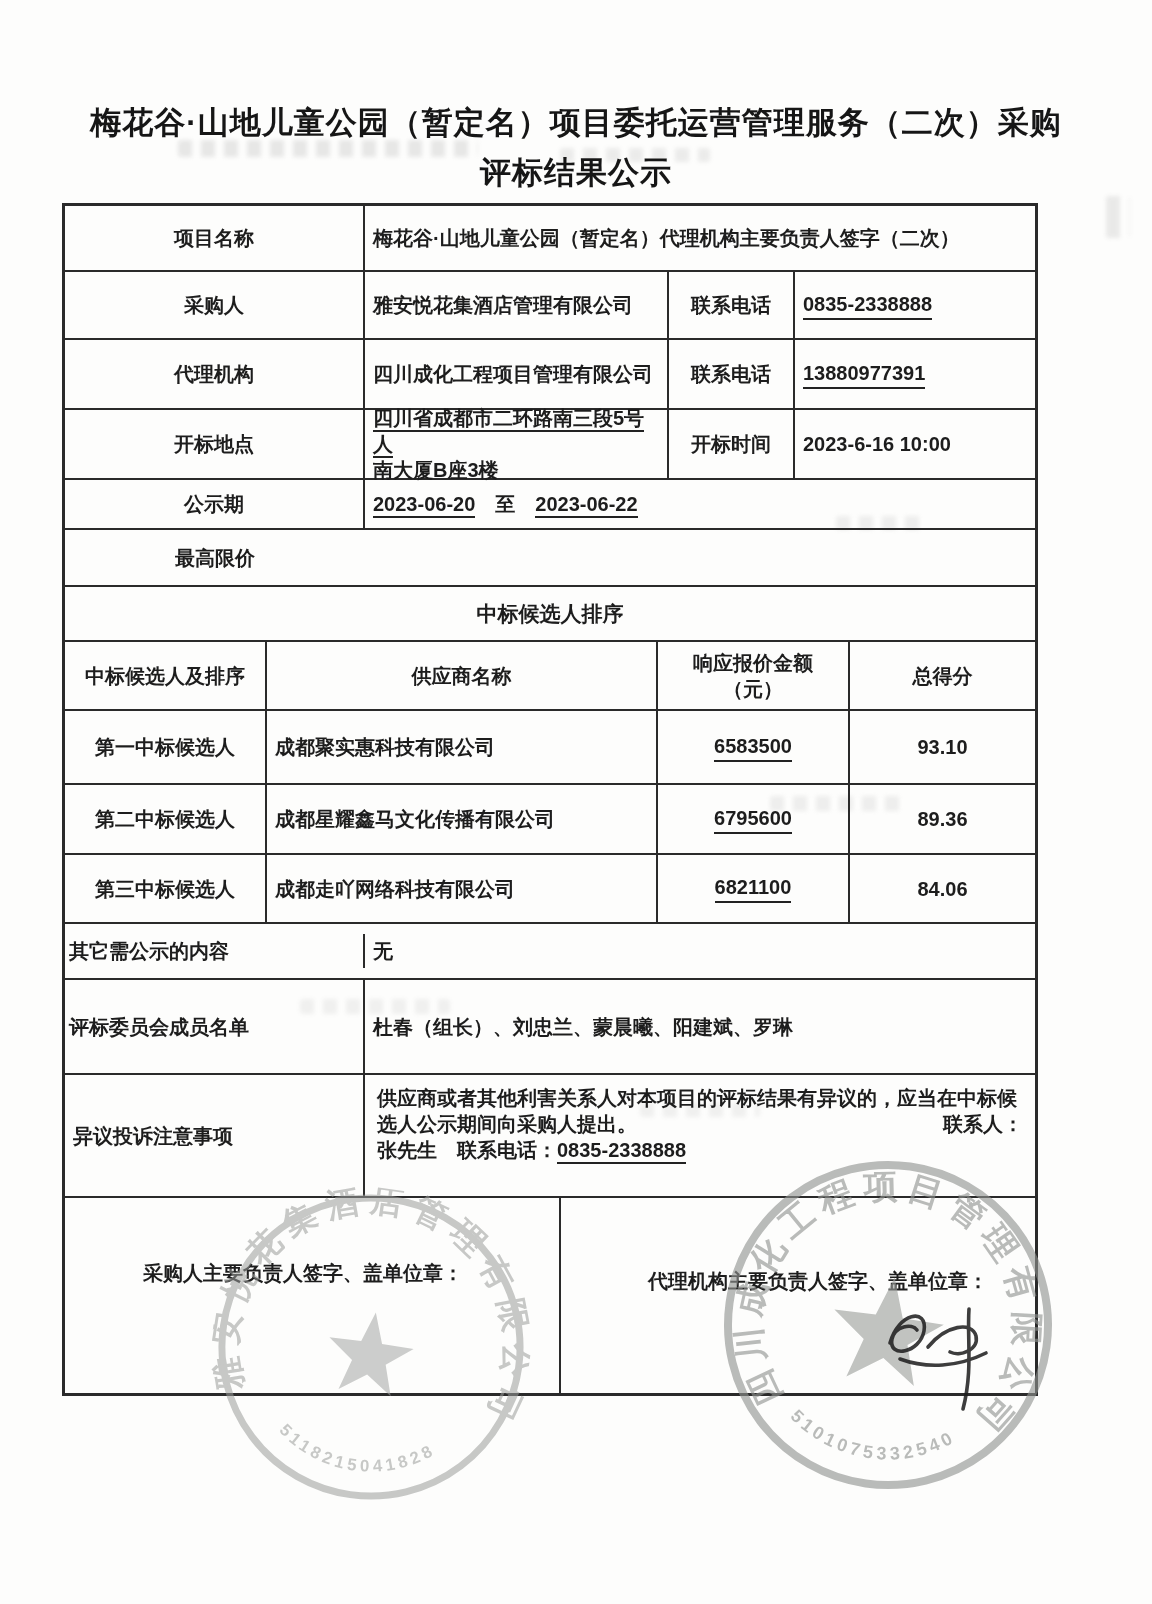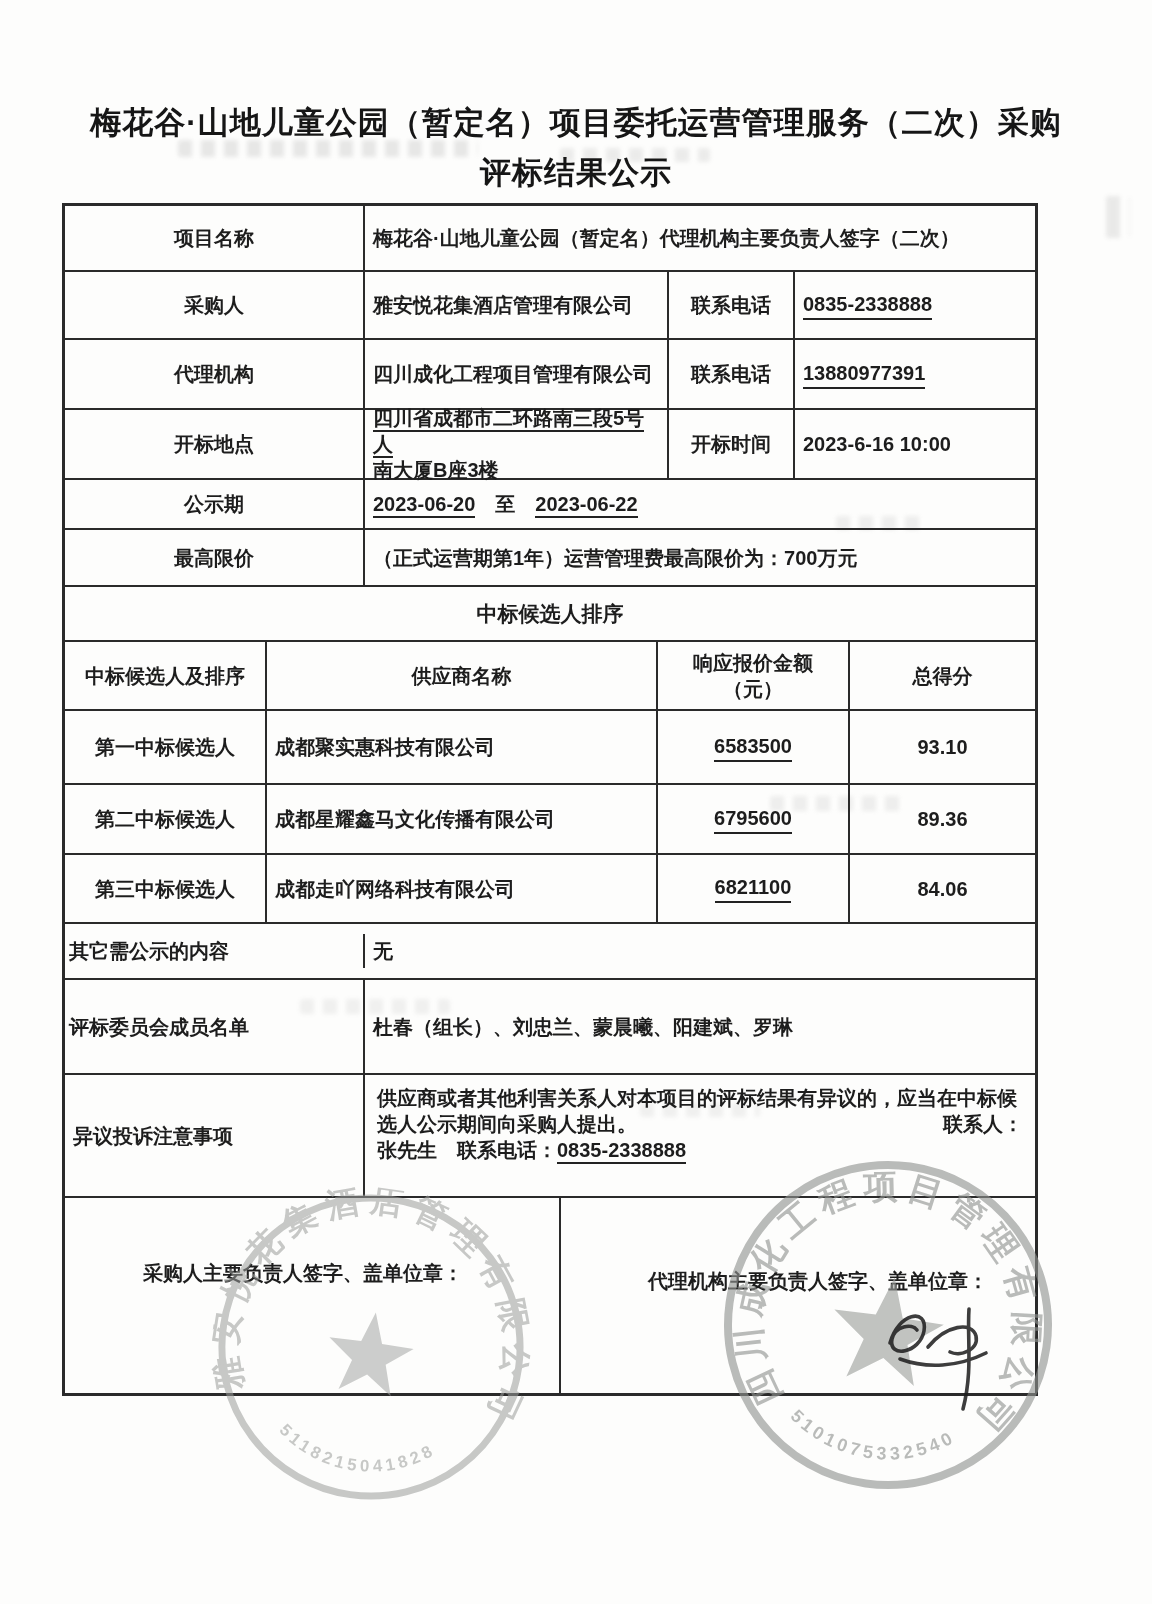--- a/index.html
+++ b/index.html
@@ -112,21 +112,20 @@
 
     <div class="row" style="height:50px;">
       <div class="cell lblcol c-center">公示期</div>
       <div class="cell grow c-left">
         <span><span class="u">2023-06-20</span>　<span>至</span>　<span class="u">2023-06-22</span></span>
       </div>
     </div>
 
     <div class="row" style="height:57px;">
       <div class="cell lblcol c-center">最高限价</div>
-      <div class="cell grow c-left">（正式运营期第1年）运营管理费最高限价为：700万元</div>
     </div>
 
     <div class="row" style="height:55px;">
       <div class="cell grow c-center sec-title">中标候选人排序</div>
     </div>
 
     <div class="row" style="height:69px;">
       <div class="cell rankcol c-center">中标候选人及排序</div>
       <div class="cell supcol c-center">供应商名称</div>
       <div class="cell pricecol c-center two-line">

